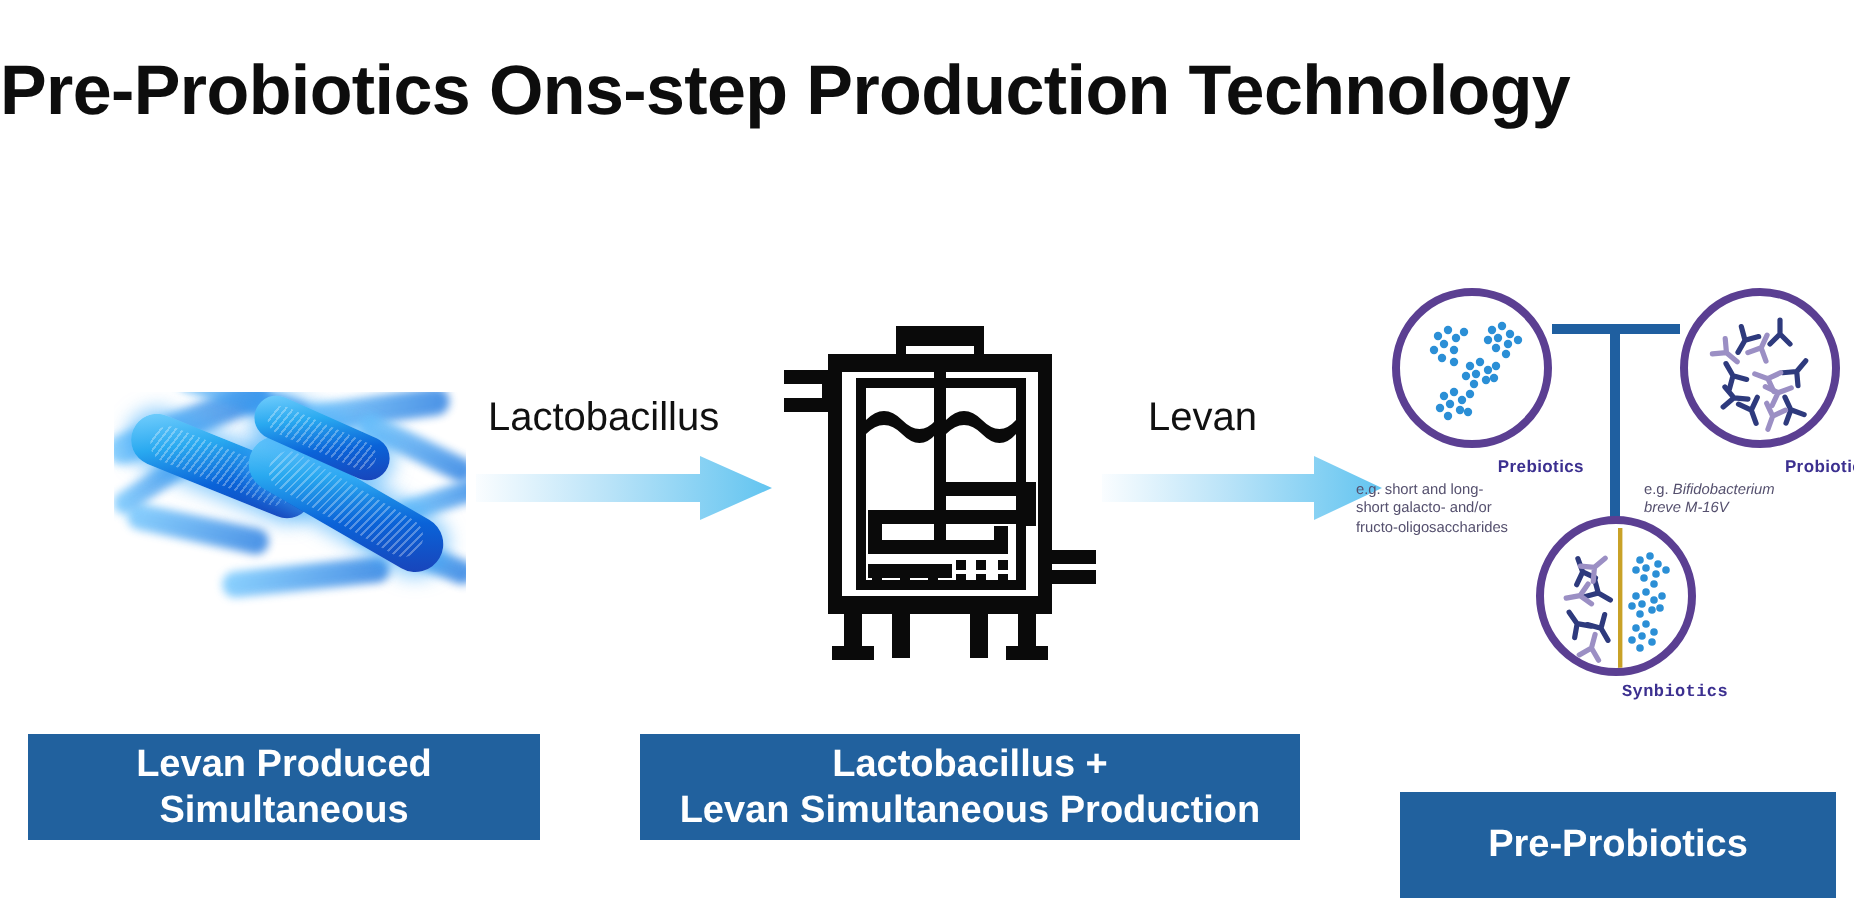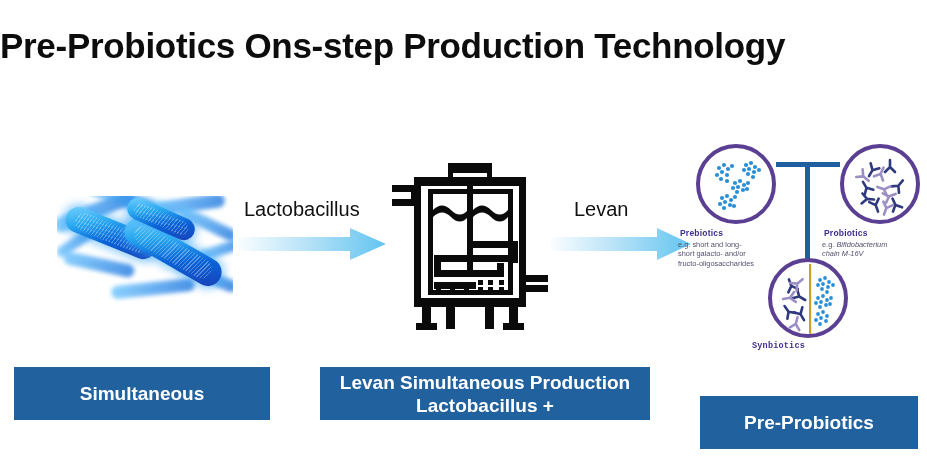--- a/index.html
+++ b/index.html
@@ -83,21 +83,21 @@
   .bio-circle {
     position: absolute;
     border-radius: 50%;
     border: 4px solid #5b3f92;
     background: #ffffff;
     box-sizing: border-box;
   }
   .bio-title {
     position: absolute;
     width: 100%;
-    text-align: left;
+    text-align: right;
     font-size: 8.5px;
     font-weight: bold;
     color: #3c3090;
     letter-spacing: 0.2px;
     white-space: nowrap;
   }
   .bio-desc {
     position: absolute;
     text-align: left;
     font-size: 7.4px;
@@ -299,21 +299,21 @@
             <path d="M18 28 L18 21 M18 28 L13 33 M18 28 L23 33" transform="rotate(130 18 27)"></path>
             <path d="M44 47 L44 40 M44 47 L39 52 M44 47 L49 52" transform="rotate(70 44 46)"></path>
             <path d="M40 60 L40 53 M40 60 L35 65 M40 60 L45 65" transform="rotate(-160 40 59)"></path>
           </g>
         </g>
       </svg>
     </div>
     <div class="bio-title" style="left:136px; top:88px; width:112px;">Probiotics</div>
     <div class="bio-desc" style="left:134px; top:100px; width:116px;">
       <div><span>e.g. </span><i>Bifidobacterium</i></div>
-      <div><i>chain M-16V</i></div>
+      <div><i>breve M-16V</i></div>
     </div>
 
     <div class="bio-circle" style="left:80px; top:118px; width:80px; height:80px; overflow:hidden;">
       <svg width="72" height="72" viewBox="0 0 72 72" style="position:absolute;left:2px;top:2px;">
 
         <rect x="35" y="-4" width="2.2" height="82" fill="#C9A227"></rect>
 
         <g stroke-width="2.6" fill="none" stroke-linecap="round">
           <g stroke="#2E3A7D">
             <path d="M17 22 L17 15 M17 22 L12 27 M17 22 L22 27" transform="rotate(-20 17 21)"></path>
@@ -355,28 +355,29 @@
             <circle cx="42" cy="56" r="1.9"></circle>
           <circle cx="46" cy="60" r="1.9"></circle>
         </g>
       </svg>
     </div>
     <div class="bio-title" style="left:64px; top:201px; width:112px;font-family:Liberation Mono, monospace;">Synbiotics</div>
   </div>
 
   <div class="caption-box" style="left:14px; top:367px; width:256px; height:53px;">
     <div>
+      <div>Levan Produced</div>
       <div>Simultaneous</div>
     </div>
   </div>
 
   <div class="caption-box" style="left:320px; top:367px; width:330px; height:53px;">
     <div>
+      <div>Lactobacillus +</div>
       <div>Levan Simultaneous Production</div>
-      <div>Lactobacillus +</div>
     </div>
   </div>
 
   <div class="caption-box" style="left:700px; top:367px; width:218px; height:53px;margin-top:29px;">
     <div>Pre-Probiotics</div>
   </div>
 
 </div>
 
 </body></html>

